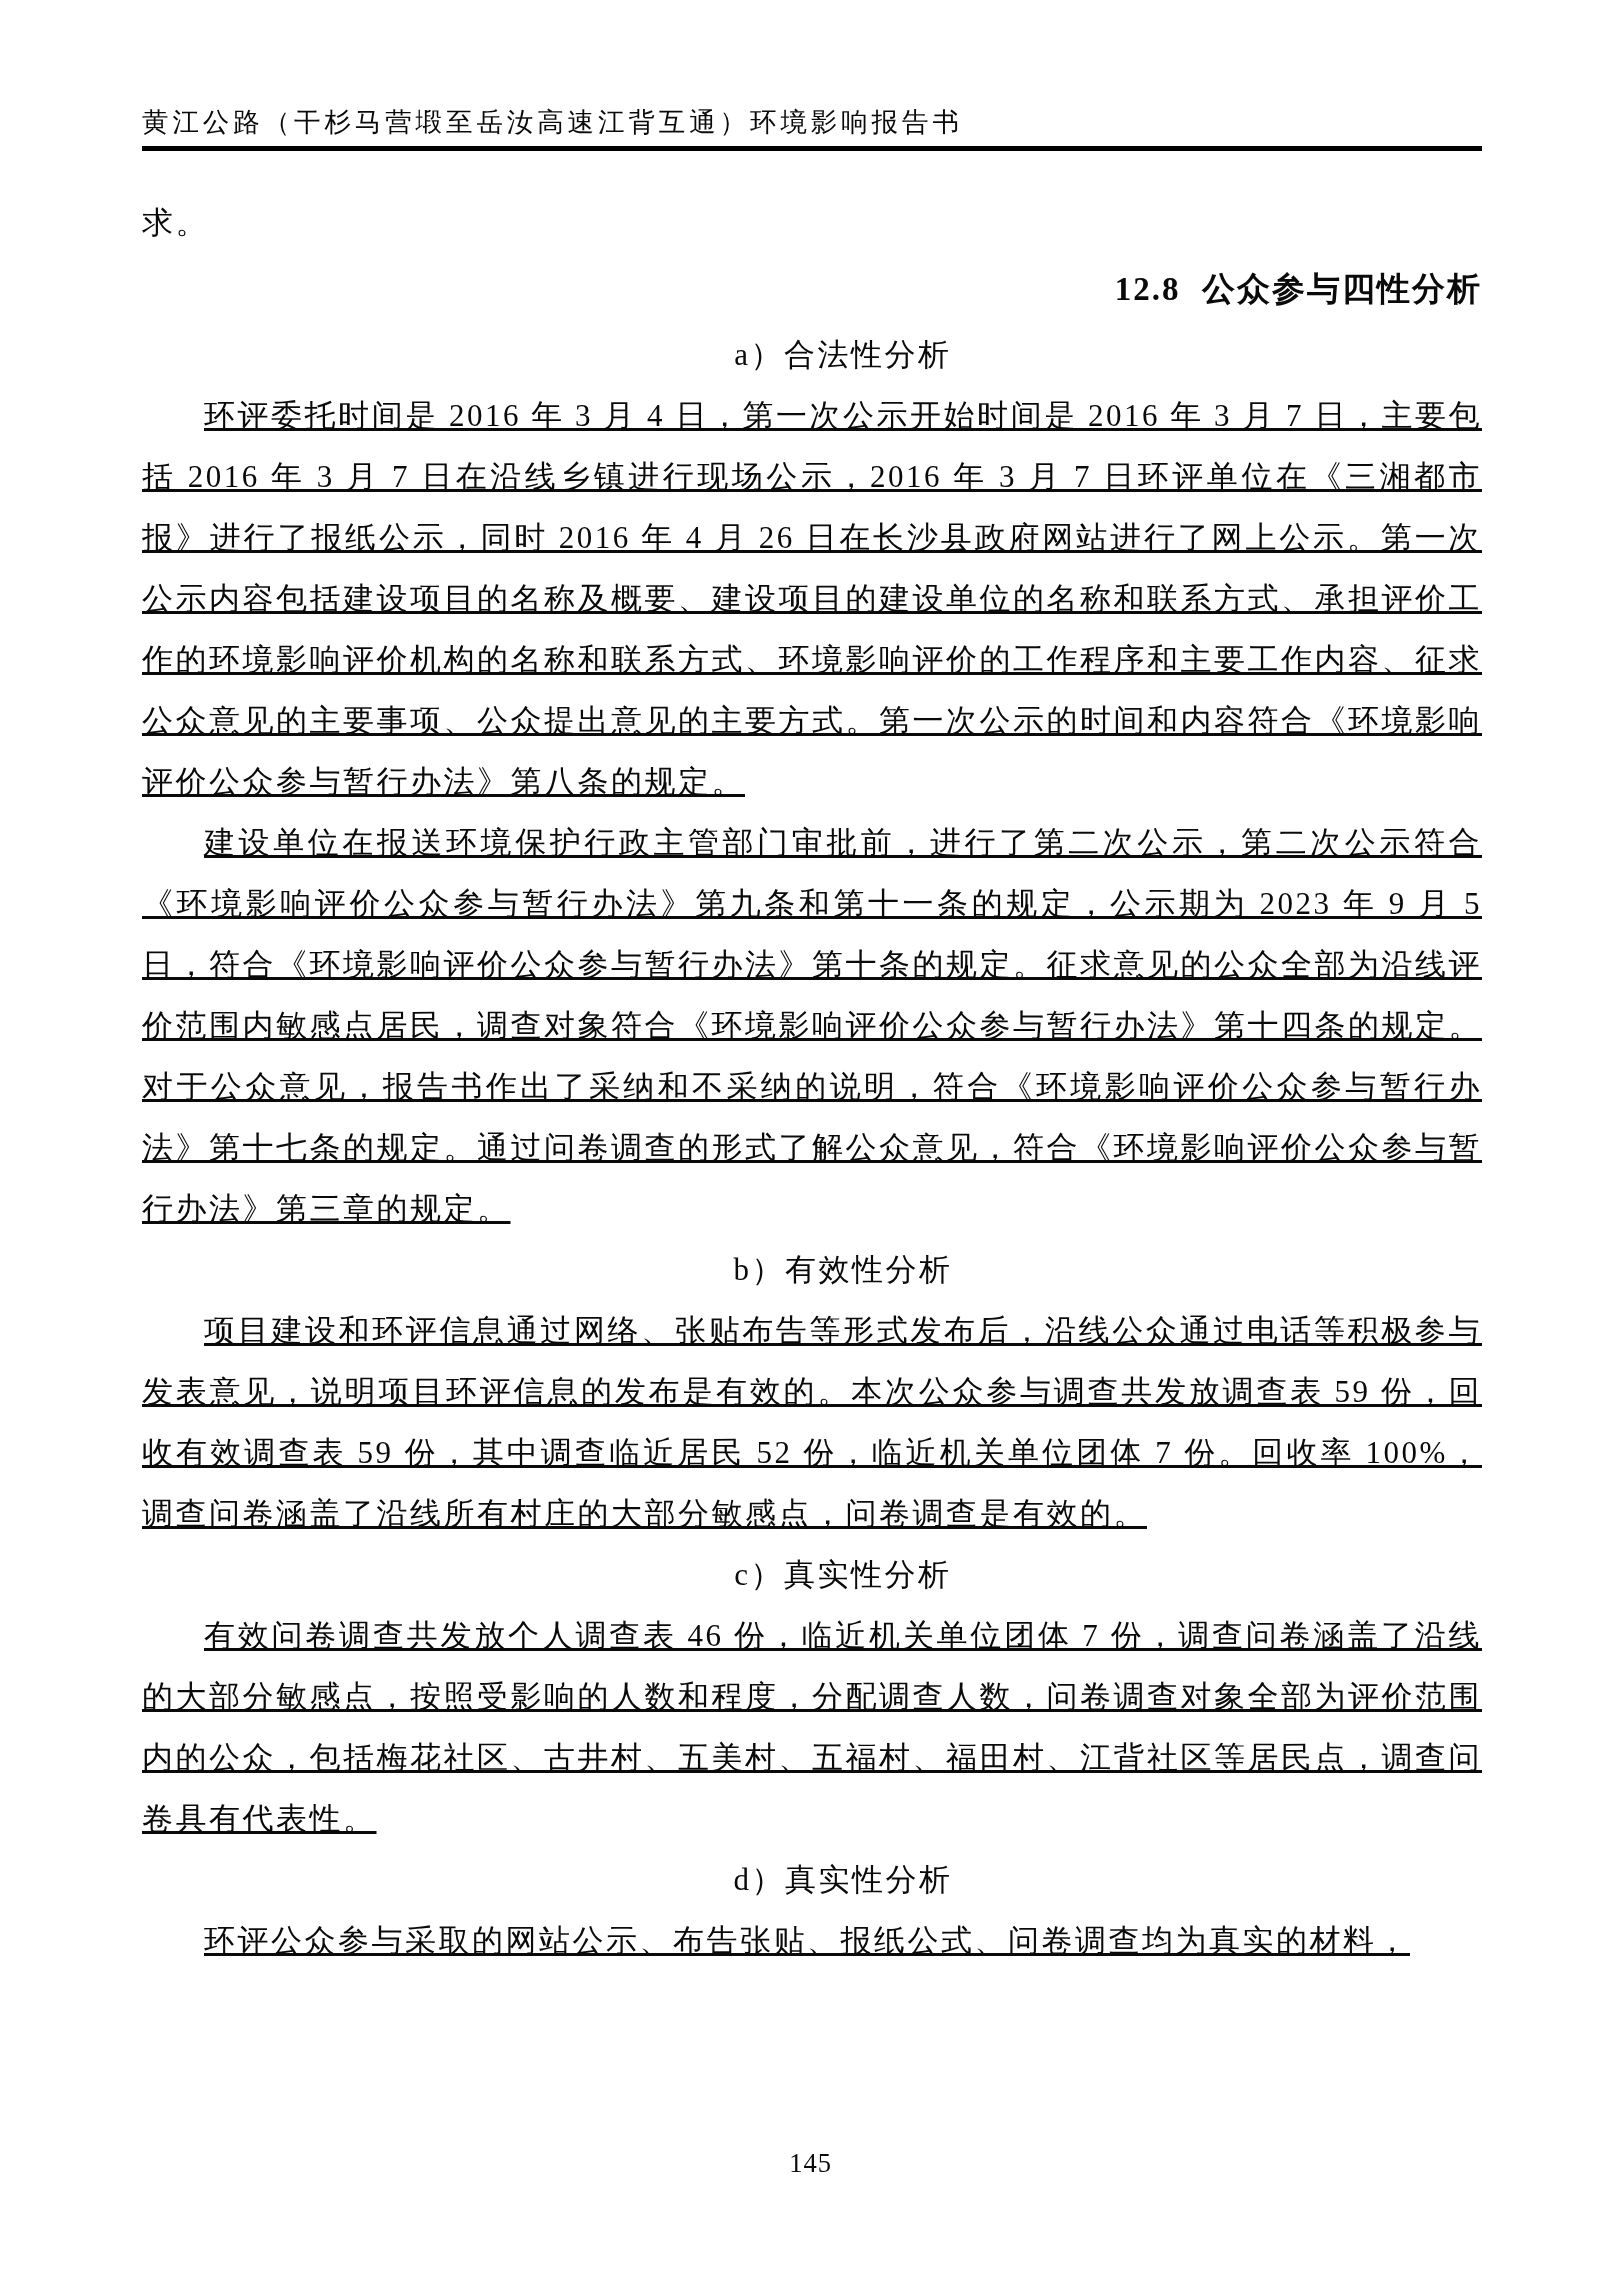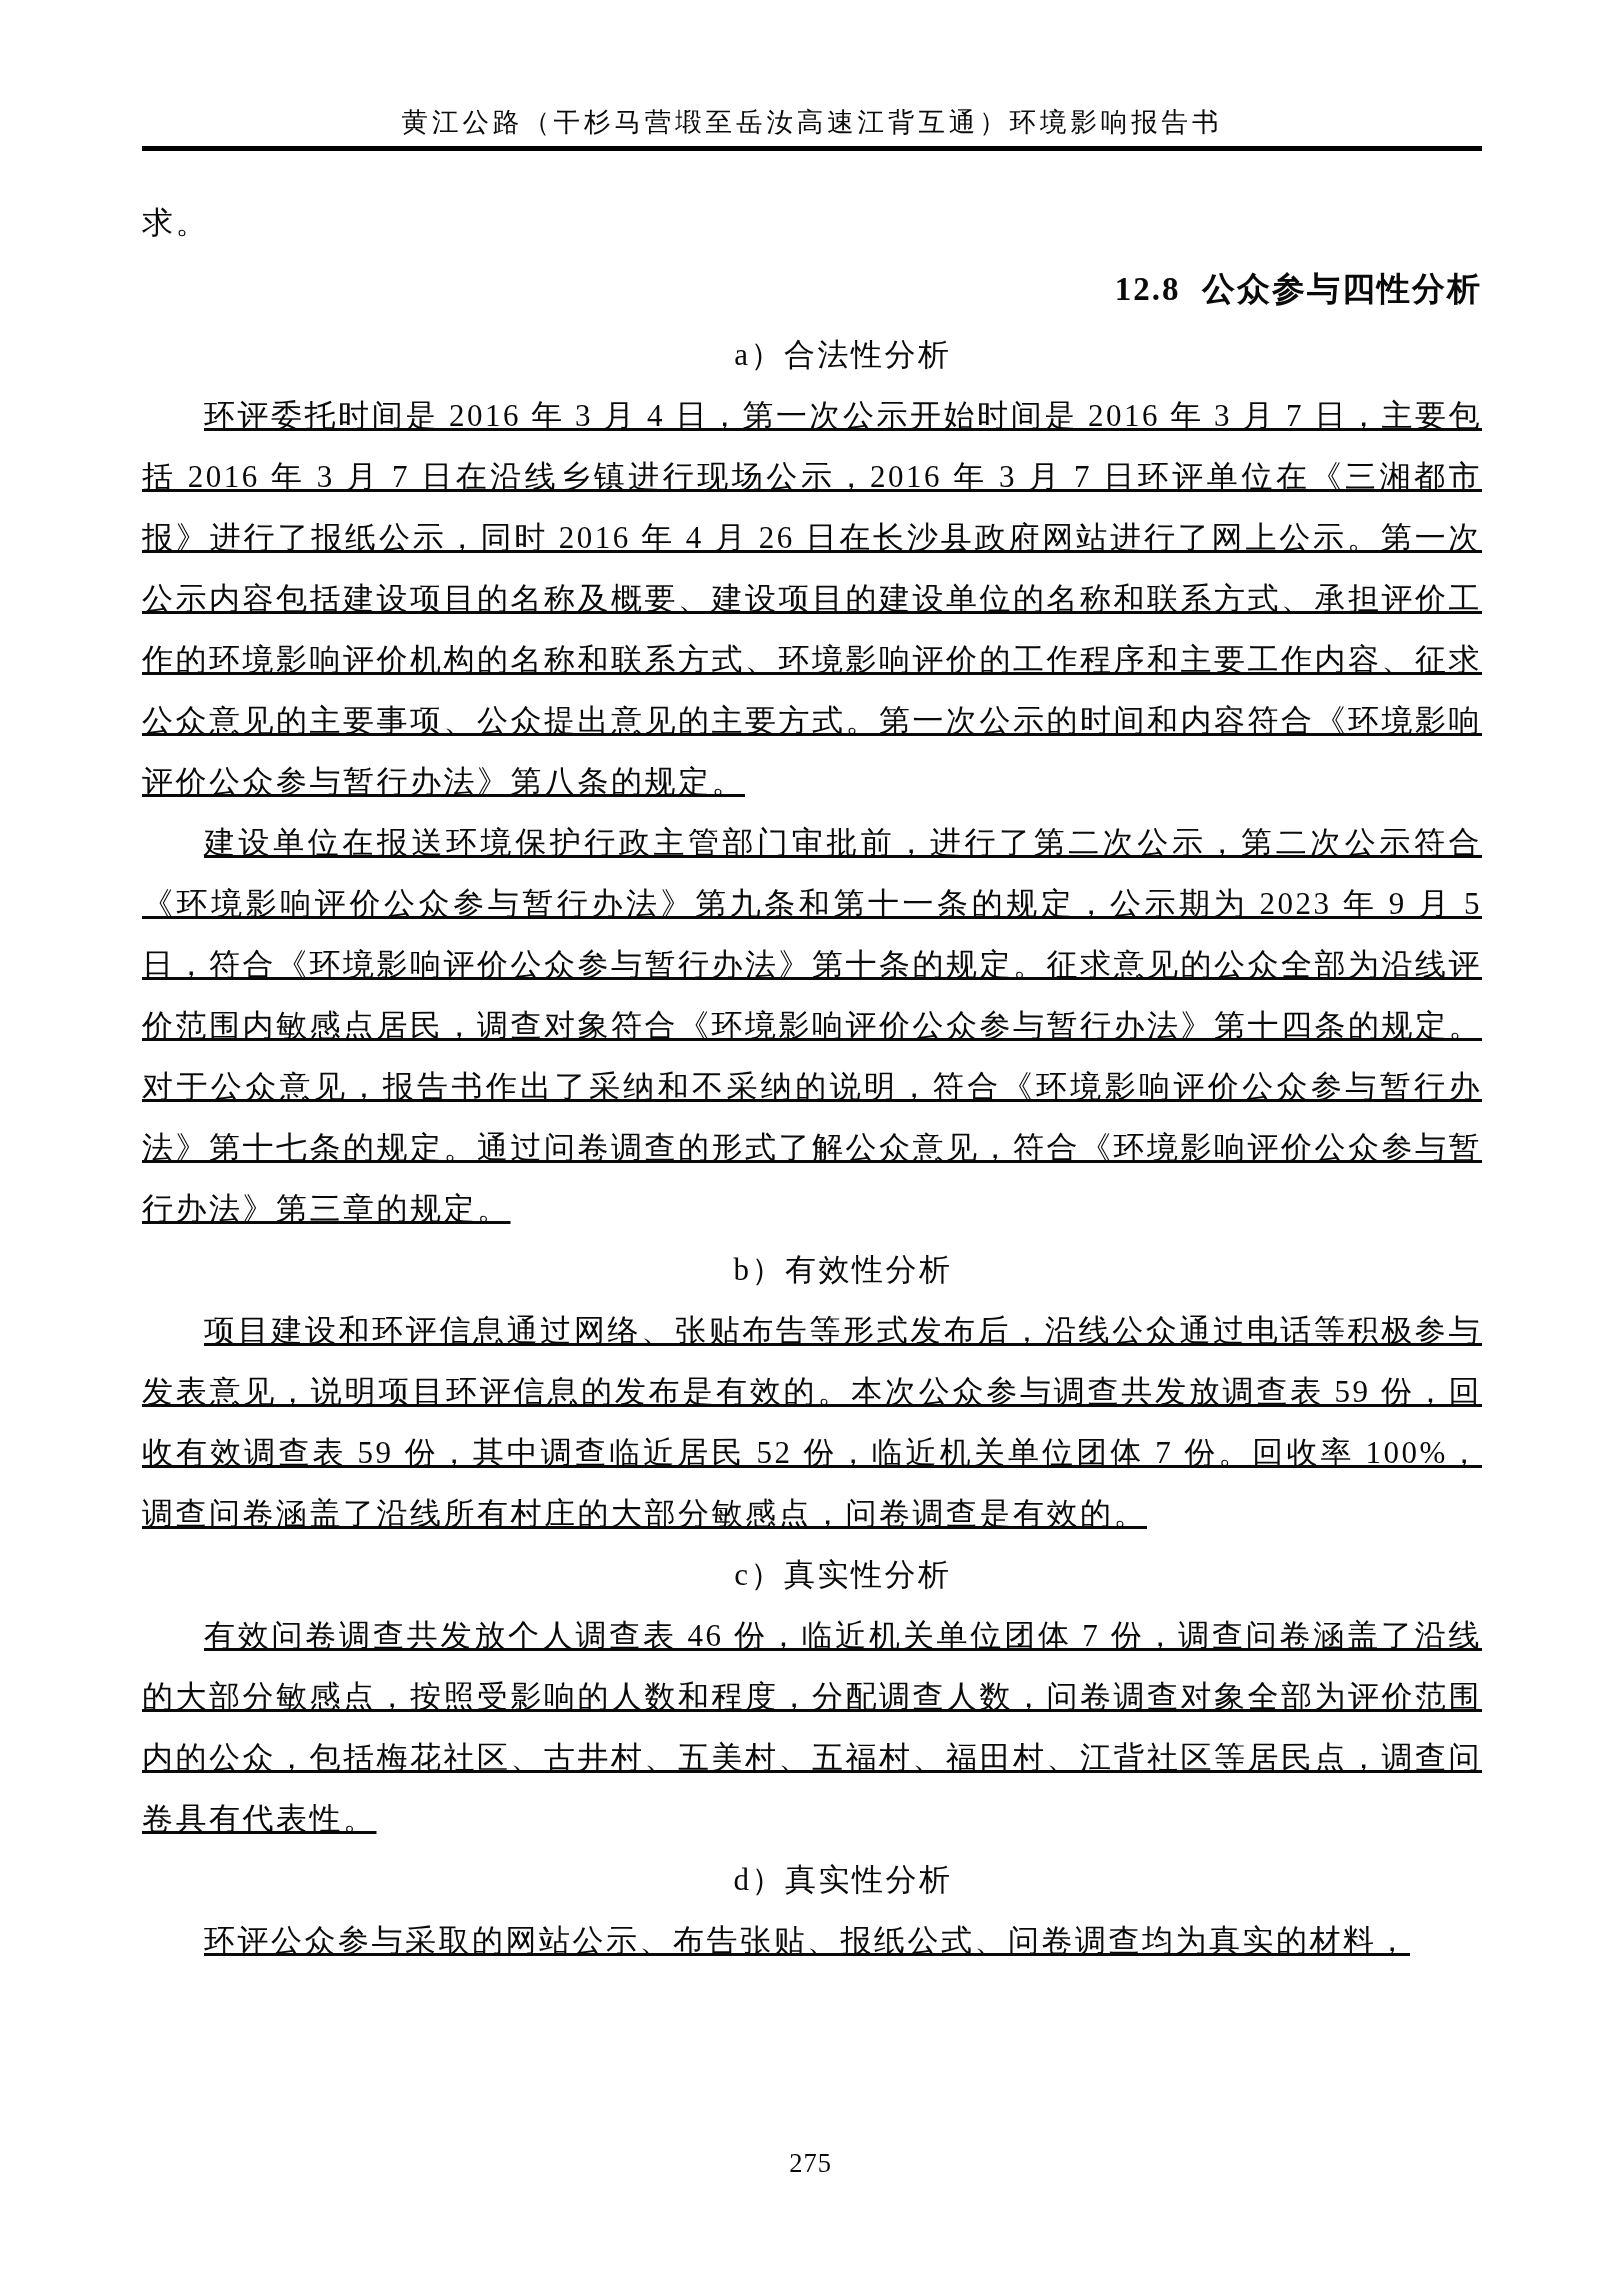--- a/index.html
+++ b/index.html
@@ -12,21 +12,21 @@
     background: #ffffff;
     font-family: "Liberation Serif", "DejaVu Serif", serif;
     color: #0a0a0a;
     overflow: hidden;
   }
   .header {
     position: absolute;
     top: 104px;
     left: 142px;
     width: 1340px;
-    text-align: center;
+    text-align: left;
     font-size: 26.5px;
     letter-spacing: 3.9px;
     white-space: nowrap;
   }
   .header-rule {
     position: absolute;
     top: 146px;
     left: 142px;
     width: 1340px;
     height: 4.9px;
@@ -93,17 +93,17 @@
 
     <p class="subsection-label">c）真实性分析</p>
     <p class="para">有效问卷调查共发放个人调查表 46 份，临近机关单位团体 7 份，调查问卷涵盖了沿线的大部分敏感点，按照受影响的人数和程度，分配调查人数，问卷调查对象全部为评价范围内的公众，包括梅花社区、古井村、五美村、五福村、福田村、江背社区等居民点，调查问卷具有代表性。</p>
 
     <p class="subsection-label">d）真实性分析</p>
     <p class="para">环评公众参与采取的网站公示、布告张贴、报纸公式、问卷调查均为真实的材料，</p>
 
   </div>
 
   <div class="footer">
-    <span>275</span>
+    <span>145</span>
   </div>
 
 </div>
 
 
 </body></html>

